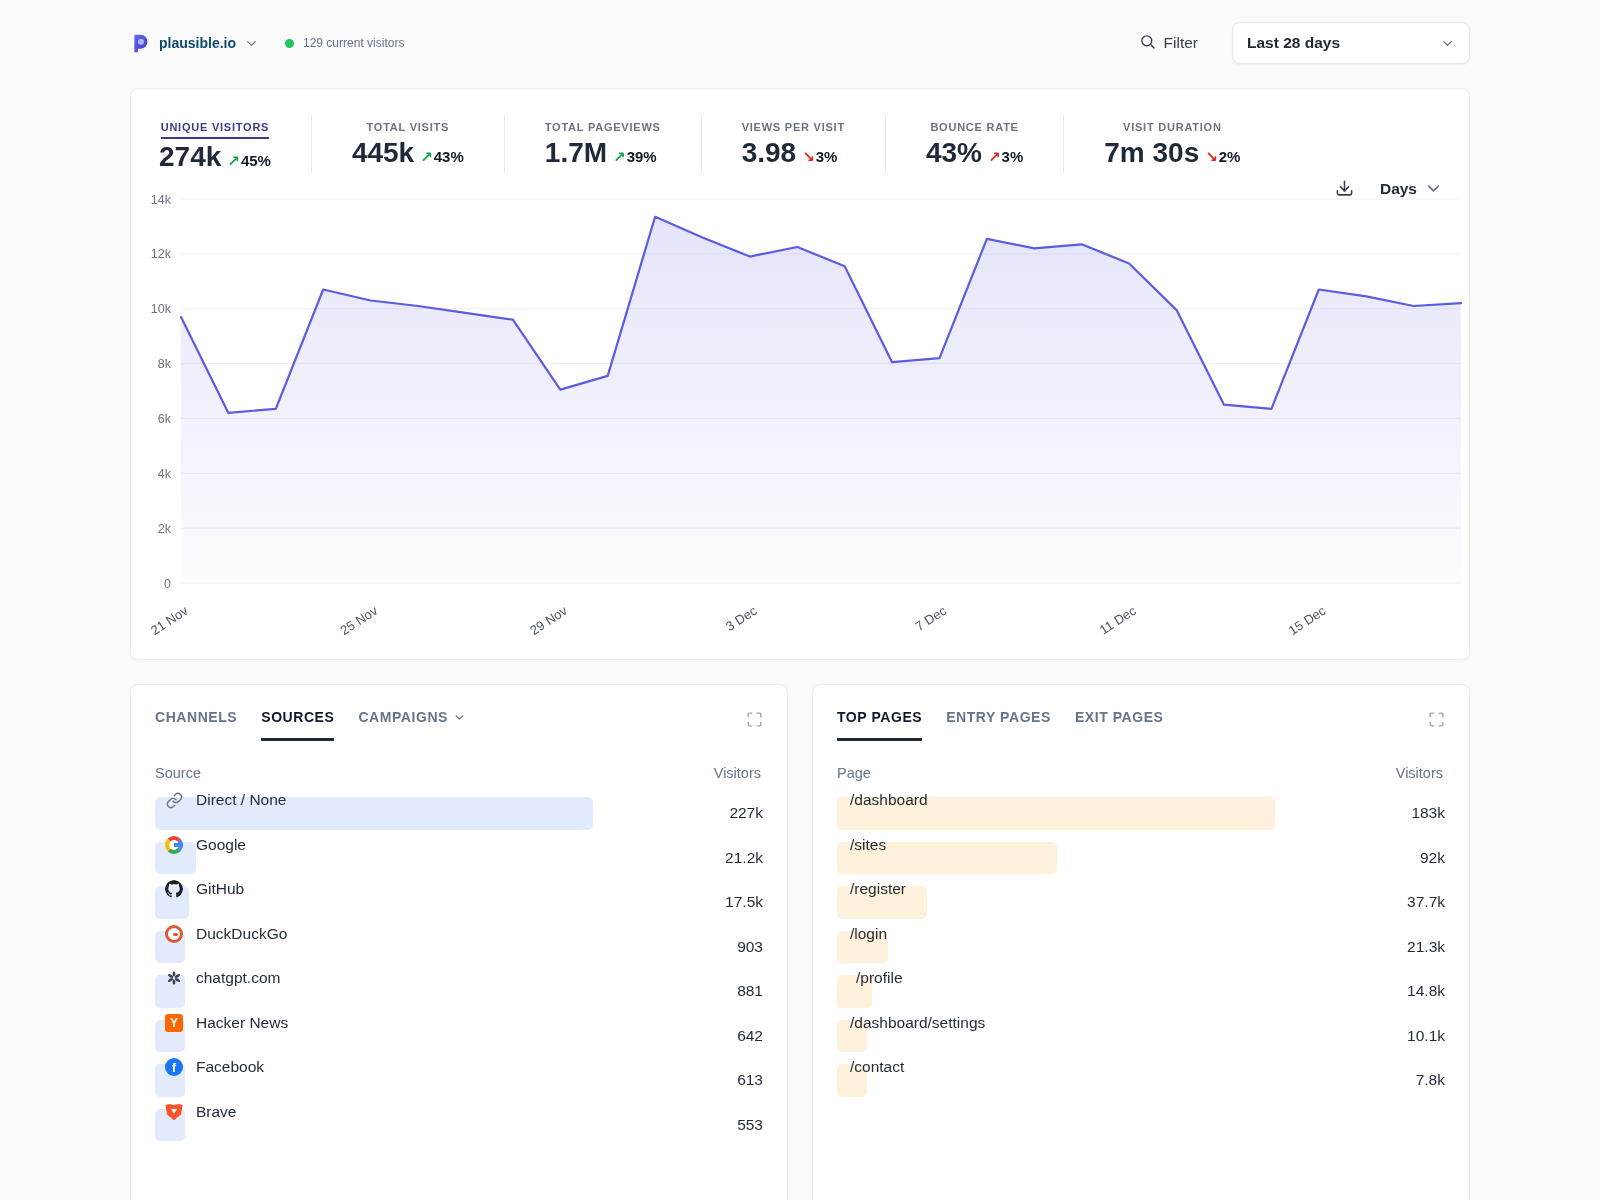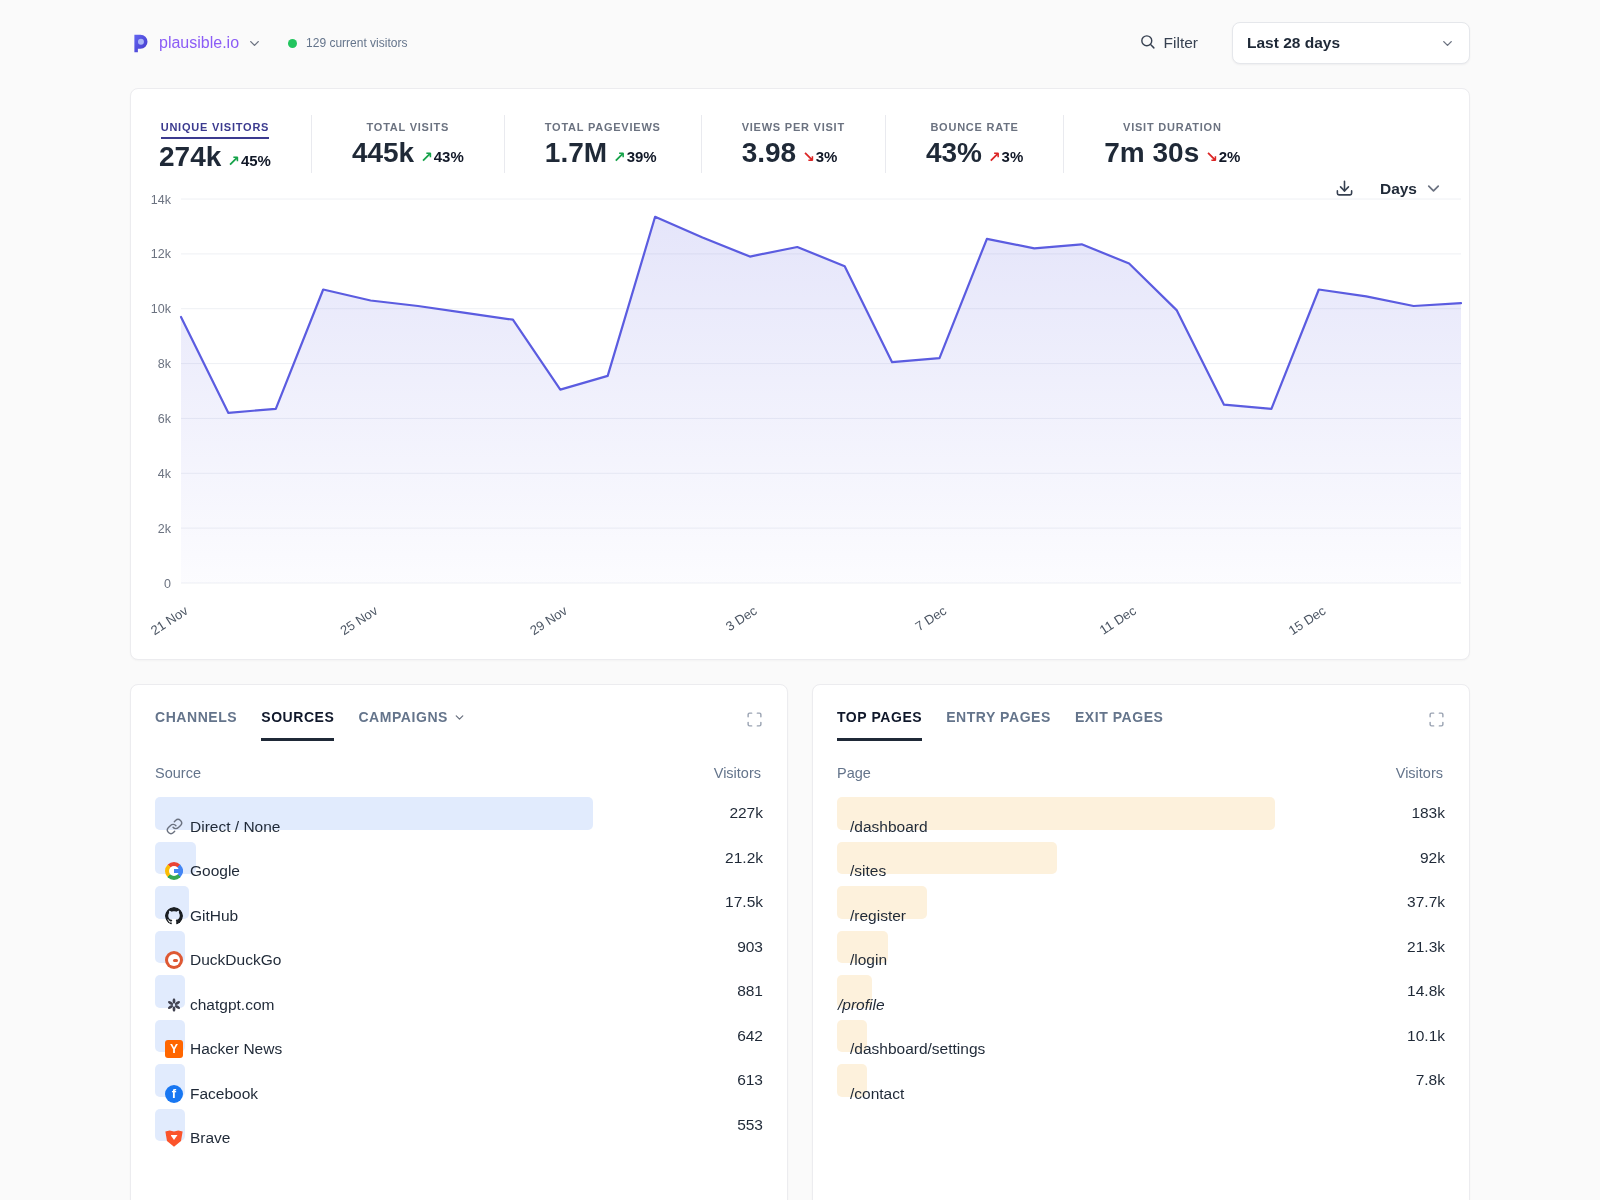--- a/index.html
+++ b/index.html
@@ -16,21 +16,21 @@
     background:#fafafa;
     font-family:"Liberation Sans","DejaVu Sans",sans-serif;
     color:#1f2937;
   }
   button{background:none;border:0;font:inherit;color:inherit;cursor:pointer;padding:0}
   .page{width:1340px;margin:0 auto}
 
   
   .topbar{display:flex;justify-content:space-between;align-items:center;margin-top:20px;height:46px}
   .tb-left{display:flex;align-items:center;gap:26px}
-  .site-switcher{display:flex;align-items:center;gap:8px;font-weight:400;font-size:16px;color:#8b5cf6}
+  .site-switcher{display:flex;align-items:center;gap:8px;font-weight:700;font-size:14px;color:#0c4a6e}
   .logo-ic{width:21px;height:21px;display:block}
   .chev{width:15px;height:15px;color:#6b7280;display:block}
   .visitors{display:flex;align-items:center;gap:9px;color:#64748b;font-size:12px}
   .dot{width:9px;height:9px;border-radius:50%;background:#22c55e;flex:none}
   .tb-right{display:flex;align-items:center;gap:34px}
   .filter-btn{display:flex;align-items:center;gap:8px;font-size:15.5px;color:#374151}
   .filter-btn svg{width:17px;height:17px}
   .date-picker{display:flex;align-items:center;justify-content:space-between;width:238px;background:#fff;
     border:1px solid #e5e7eb;border-radius:8px;padding:11px 14px;font-size:15.5px;font-weight:600;color:#1f2937;
     box-shadow:0 1px 2px rgba(16,24,40,.05)}
@@ -67,21 +67,21 @@
   .panel-tabs{display:flex;gap:24px}
   .ptab{display:flex;align-items:center;gap:5px;padding-bottom:13px;border-bottom:3px solid transparent;
     color:#64748b;font-size:14px;font-weight:600;letter-spacing:.04em;white-space:nowrap}
   .ptab .chev{width:13px;height:13px}
   .ptab.active{color:#0f172a;border-color:#1f2937;font-weight:700}
   .expand-btn{color:#9aa3b2;margin-top:2px}
   .expand-btn svg{width:17px;height:17px;display:block}
   .cols{display:flex;justify-content:space-between;color:#64748b;font-size:14.5px;margin-top:24px;padding-right:2px}
   .rows{margin-top:10px}
   .trow{height:44.5px;display:flex;align-items:center}
-  .bar-area{flex:1;height:100%;position:relative;display:flex;align-items:flex-end;gap:7px;padding-left:10px}
+  .bar-area{flex:1;height:100%;position:relative;display:flex;align-items:flex-start;gap:13px;padding-left:10px}
   .bar{position:absolute;left:0;top:6px;bottom:6px;border-radius:5px;z-index:0}
   .row-label{position:relative;z-index:1;font-size:15.5px;color:#1f2937}
   .row-value{width:80px;text-align:right;font-size:15.5px;color:#1f2937}
 
   
   .ic{width:18px;height:18px;flex:none;position:relative;z-index:1;display:flex;align-items:center;justify-content:center;
     border-radius:50%;overflow:hidden;font:700 12px/1 "Liberation Sans","DejaVu Sans",sans-serif}
   .ic svg{width:100%;height:100%;display:block}
   .ic-link{overflow:visible;border-radius:0}
   .ic-link svg{width:17px;height:17px}
@@ -431,21 +431,21 @@
   </div>
           <div class="trow">
     <div class="bar-area" style="padding-left: 13px;">
       <span class="bar" style="width: max(30px, 9.66%); background: var(--bar-amber);"></span>
 
       <span class="row-label">/login</span>
     </div>
     <span class="row-value">21.3k</span>
   </div>
           <div class="trow">
-    <div class="bar-area" style="padding-left: 1px; font-style: italic;">
+    <div class="bar-area" style="padding-left: 19px;">
       <span class="bar" style="width: max(30px, 6.71%); background: var(--bar-amber);"></span>
 
       <span class="row-label">/profile</span>
     </div>
     <span class="row-value">14.8k</span>
   </div>
           <div class="trow">
     <div class="bar-area" style="padding-left: 13px;">
       <span class="bar" style="width: max(30px, 4.58%); background: var(--bar-amber);"></span>
 

